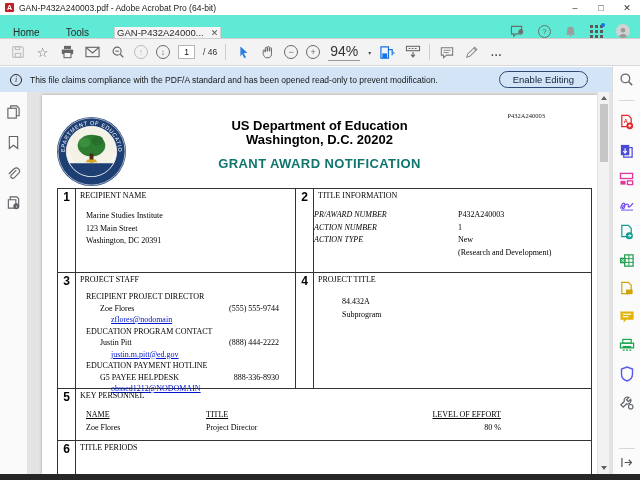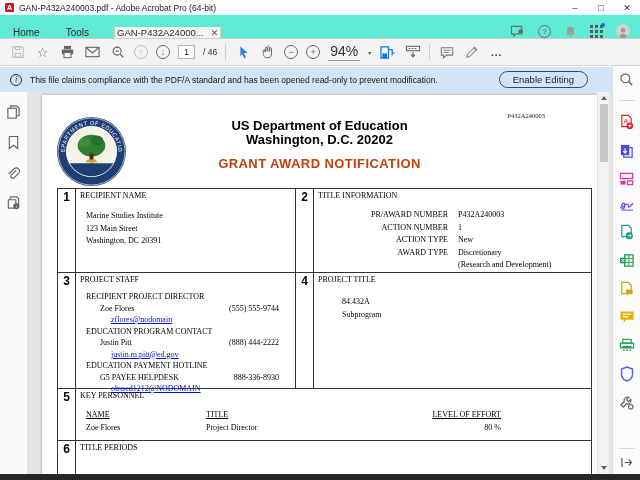--- a/index.html
+++ b/index.html
@@ -54,33 +54,33 @@
   
   .right-rail { position:absolute; top:66px; right:0; width:28px; bottom:6px; background:#fbfbfb; border-left:1px solid #dedede; display:flex; flex-direction:column; align-items:center; padding-top:6px; gap:13px; }
   .rr-div { width:16px; height:1px; background:#d8d8d8; flex:none; }
   .rr-bottom { margin-top:auto; display:flex; flex-direction:column; align-items:center; gap:8px; padding-bottom:6px; }
 
   .bottom-strip { position:absolute; left:0; right:0; bottom:0; height:6px; background:#262626; }
 
   
   .doc-num { position:absolute; top:17px; right:52px; font-size:6.5px; color:#222; }
   .doc-head { position:absolute; top:24px; left:0; right:0; text-align:center; font-family:"Liberation Sans",sans-serif; font-weight:bold; font-size:13px; color:#000; line-height:14px; }
-  .doc-title { position:absolute; top:61px; left:0; right:0; text-align:center; font-family:"Liberation Sans",sans-serif; font-weight:bold; font-size:13px; letter-spacing:.4px; color:#c2410c; }
+  .doc-title { position:absolute; top:61px; left:0; right:0; text-align:center; font-family:"Liberation Sans",sans-serif; font-weight:bold; font-size:13px; letter-spacing:.4px; color:#0f766e; }
   .seal { position:absolute; left:14px; top:21px; }
 
   .gan-table { position:absolute; left:15px; top:93px; width:535px; border:1px solid #333; border-bottom:none; font-size:8px; color:#000; }
   .trow { display:flex; border-bottom:1px solid #333; }
   .numcell { width:18px; flex:none; border-right:1px solid #333; font-family:"Liberation Sans",sans-serif; font-weight:bold; font-size:12px; text-align:center; padding-top:1px; }
   .c1 { width:220px; flex:none; border-right:1px solid #333; position:relative; }
   .c2 { flex:1; position:relative; }
   .cfull { flex:1; position:relative; }
   .sec-head { padding:2px 0 0 4px; font-size:8px; }
   .s1-lines { margin:10px 0 4px 10px; line-height:12.5px; }
   .kv { display:flex; line-height:12.5px; }
-  .kv .k { width:134px; text-align:right; flex:none; }
+  .kv .k { width:134px; flex:none;font-style:italic; }
   .kv .v { margin-left:10px; }
   .s2-rows { margin-top:9px; }
   .s3-groups { margin-top:7px; }
   .grp-role { margin-left:10px; line-height:11.5px; }
   .grp-line { display:flex; justify-content:space-between; padding:0 16px 0 24px; line-height:11.5px; }
   .grp-email { margin-left:35px; line-height:11.5px; color:#0014cc; text-decoration:underline; }
   .s4-lines { margin:12px 0 0 28px; line-height:12.5px; }
   .s5-table { margin-top:9px; padding:0 10px; }
   .s5-row { display:flex; line-height:12.5px; }
   .s5-name { width:120px; flex:none; }
@@ -318,24 +318,20 @@
               </div>
             <div class="kv">
                 <span class="k">ACTION NUMBER</span>
                 <span class="v">1</span>
               </div>
             <div class="kv">
                 <span class="k">ACTION TYPE</span>
                 <span class="v">New</span>
               </div>
             <div class="kv">
-                <span class="k">AWARD TYPE</span>
-                <span class="v">Discretionary</span>
-              </div>
-            <div class="kv">
                 <span class="k"></span>
                 <span class="v">(Research and Development)</span>
               </div>
           </div>
         </div>
       </div>
 
       <div class="trow" style="height:116px;">
         <div class="numcell">3</div>
         <div class="c1">

